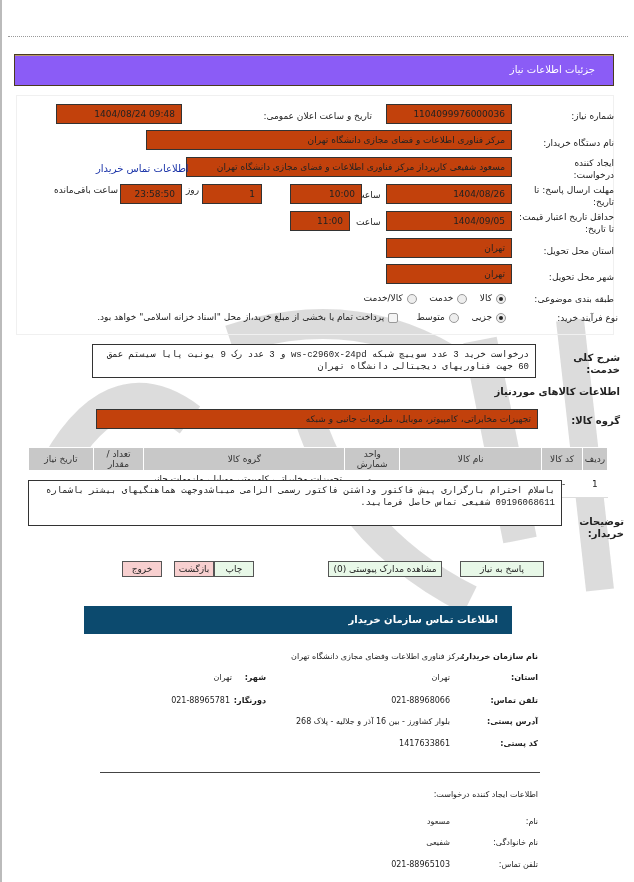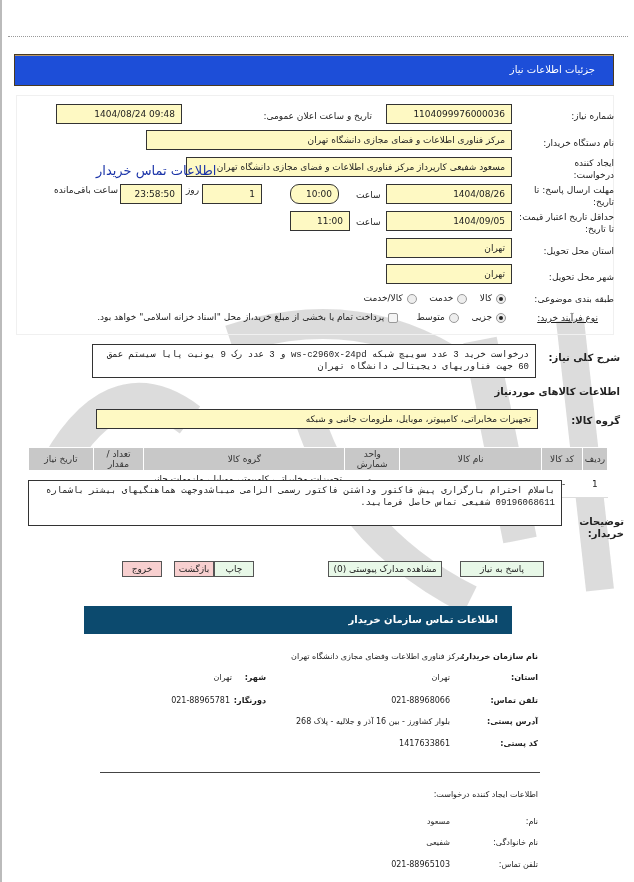--- a/index.html
+++ b/index.html
@@ -5,28 +5,28 @@
     html, body { margin: 0; padding: 0; }
     body {
       width: 634px; height: 882px; overflow: hidden; background: #fff;
       font-family: "DejaVu Sans", sans-serif; font-size: 9px; color: #222;
       position: relative;
     }
     .leftline { position: absolute; left: 0; top: 0; width: 2px; height: 882px; background: #bbb; }
     .dotted { position: absolute; left: 8px; right: 6px; top: 36px; border-top: 1px dotted #999; }
     .header-bar {
       position: absolute; left: 14px; top: 54px; width: 598px; height: 30px;
-      background: #1d4ed8; border: 1px solid #4a3a20; box-shadow: inset 0 1px 0 #b8996a;
+      background: #8b5cf6; border: 1px solid #4a3a20; box-shadow: inset 0 1px 0 #b8996a;
     }
     .header-bar span { position: absolute; right: 18px; top: 9px; color: #fff; font-size: 10px; }
     .panel { position: absolute; left: 16px; top: 95px; width: 596px; height: 238px; border: 1px solid #f0f0f0; }
     .lbl { position: absolute; font-size: 9px; color: #222; text-align: right; direction: rtl; line-height: 12px; }
-    .box { position: absolute; border: 1px solid #333; background: #fef9c3; height: 20px; font-size: 9px; direction: rtl; display: flex; align-items: center; padding: 0 6px; box-sizing: border-box; white-space: nowrap; overflow: hidden; }
+    .box { position: absolute; border: 1px solid #333; background: #c2410c; height: 20px; font-size: 9px; direction: rtl; display: flex; align-items: center; padding: 0 6px; box-sizing: border-box; white-space: nowrap; overflow: hidden; }
     .box.ltr { direction: ltr; justify-content: flex-end; }
-    .link { position: absolute; color: #1a33a8; font-size: 13px; direction: rtl; }
+    .link { position: absolute; color: #1a33a8; font-size: 10px; direction: rtl; }
     .radio { display: inline-block; width: 8px; height: 8px; border-radius: 50%; border: 1px solid #999; background: #eee; vertical-align: middle; position: relative; }
     .radio.on::after { content: ""; position: absolute; left: 2px; top: 2px; width: 4px; height: 4px; border-radius: 50%; background: #222; }
     .check { display: inline-block; width: 8px; height: 8px; border: 1px solid #999; background: #f4f4f4; border-radius: 2px; vertical-align: middle; }
     .rowline { position: absolute; direction: rtl; font-size: 9px; white-space: nowrap; }
     .rowline span { margin-left: 4px; }
     .bold { font-weight: bold; font-size: 10px; }
     .desc { position: absolute; border: 1px solid #333; background: #fff; font-size: 9px; direction: rtl; padding: 4px 6px; box-sizing: border-box; line-height: 12px; font-family: Liberation Mono, monospace; }
     table.items { position: absolute; left: 28px; top: 447px; width: 580px; border-collapse: collapse; font-size: 9px; direction: rtl; background: #fff; }
     table.items th { background: #c8c8c8; color: #333; font-weight: normal; border: 1px solid #fff; height: 22px; padding: 0 2px; line-height: 10px; }
     table.items td { text-align: center; height: 24px; border-bottom: 1px solid #ddd; line-height: 10px; }
@@ -68,21 +68,21 @@
 <div class="lbl" style="right:20px;top:137px;width:90px;">نام دستگاه خریدار:</div>
 <div class="box" style="left:146px;top:130px;width:366px;">مرکز فناوری اطلاعات و فضای مجازی دانشگاه تهران</div>
 
 <div class="lbl" style="right:20px;top:157px;width:80px;">ایجاد کننده درخواست:</div>
 <div class="box" style="left:186px;top:157px;width:326px;">مسعود شفیعی کارپرداز مرکز فناوری اطلاعات و فضای مجازی دانشگاه تهران</div>
 <div class="link" style="left:96px;top:163px;">اطلاعات تماس خریدار</div>
 
 <div class="lbl" style="right:20px;top:184px;width:100px;">مهلت ارسال پاسخ: تا تاریخ:</div>
 <div class="box ltr" style="left:386px;top:184px;width:126px;">1404/08/26</div>
 <div class="lbl" style="left:356px;top:189px;">ساعت</div>
-<div class="box ltr" style="left:290px;top:184px;width:49px;border-radius:9px;">10:00</div>
+<div class="box ltr" style="left:290px;top:184px;width:72px;">10:00</div>
 <div class="box ltr" style="left:202px;top:184px;width:60px;">1</div>
 <div class="lbl" style="left:186px;top:184px;">روز</div>
 <div class="box ltr" style="left:120px;top:184px;width:62px;">23:58:50</div>
 <div class="lbl" style="left:50px;top:184px;width:68px;">ساعت باقی‌مانده</div>
 
 <div class="lbl" style="right:20px;top:211px;width:100px;">حداقل تاریخ اعتبار قیمت: تا تاریخ:</div>
 <div class="box ltr" style="left:386px;top:211px;width:126px;">1404/09/05</div>
 <div class="lbl" style="left:356px;top:216px;">ساعت</div>
 <div class="box ltr" style="left:290px;top:211px;width:60px;">11:00</div>
 
@@ -90,28 +90,28 @@
 <div class="box" style="left:386px;top:238px;width:126px;">تهران</div>
 <div class="lbl" style="right:20px;top:271px;width:100px;">شهر محل تحویل:</div>
 <div class="box" style="left:386px;top:264px;width:126px;">تهران</div>
 
 <div class="lbl" style="right:20px;top:293px;width:100px;">طبقه بندی موضوعی:</div>
 <div class="rowline" style="right:128px;top:293px;">
   <span class="radio on"></span><span>کالا</span>
   &nbsp;&nbsp;<span class="radio"></span><span>خدمت</span>
   &nbsp;&nbsp;<span class="radio"></span><span>کالا/خدمت</span>
 </div>
-<div class="lbl" style="right:36px;top:312px;width:100px;text-decoration:underline;">نوع فرآیند خرید:</div>
+<div class="lbl" style="right:16px;top:312px;width:100px;">نوع فرآیند خرید:</div>
 <div class="rowline" style="right:128px;top:312px;">
   <span class="radio on"></span><span>جزیی</span>
   &nbsp;&nbsp;<span class="radio"></span><span>متوسط</span>
   &nbsp;&nbsp;&nbsp;&nbsp;<span class="check"></span><span>پرداخت تمام یا بخشی از مبلغ خرید،از محل "اسناد خزانه اسلامی" خواهد بود.</span>
 </div>
 
-<div class="lbl bold" style="right:14px;top:352px;width:80px;">شرح کلی نیاز:</div>
+<div class="lbl bold" style="right:14px;top:352px;width:80px;">شرح کلی خدمت:</div>
 <div class="desc" style="left:92px;top:344px;width:444px;height:34px;">درخواست خرید 3 عدد سوییچ شبکه ws-c2960x-24pd و 3 عدد رک 9 یونیت پایا سیستم عمق 60 جهت فناوریهای دیجیتالی دانشگاه تهران</div>
 
 <div class="lbl bold" style="right:14px;top:386px;width:200px;">اطلاعات کالاهای موردنیاز</div>
 
 <div class="lbl bold" style="right:14px;top:415px;width:80px;">گروه کالا:</div>
 <div class="box" style="left:96px;top:409px;width:442px;">تجهیزات مخابراتی، کامپیوتر، موبایل، ملزومات جانبی و شبکه</div>
 
 <table class="items">
   <thead>
     <tr>

